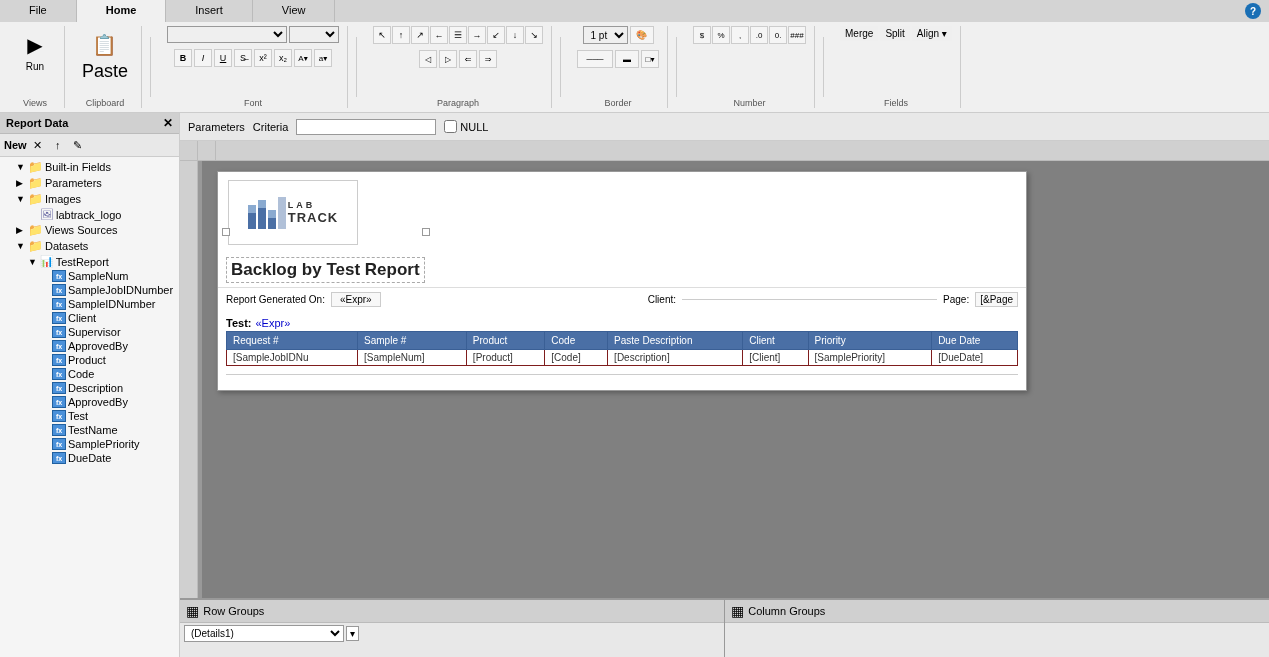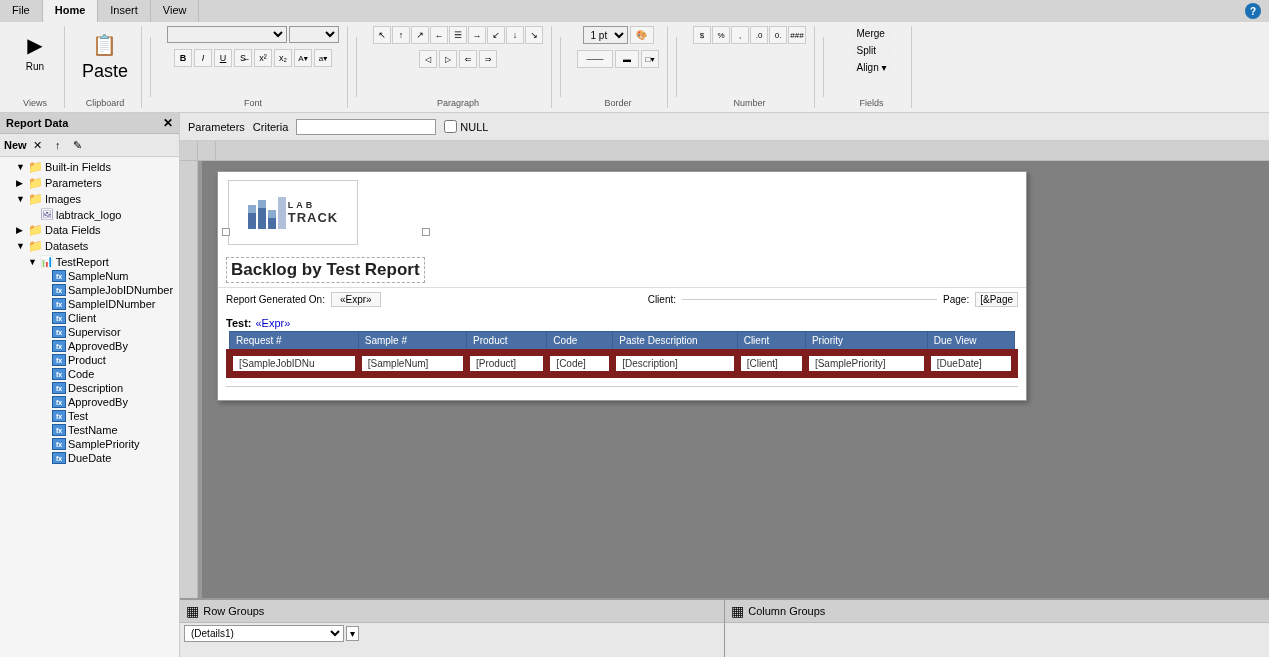--- a/index.html
+++ b/index.html
@@ -1,21 +1,21 @@
 <!DOCTYPE html>
 <html><head>
   <meta charset="utf-8">
   <style>
     * { box-sizing: border-box; margin: 0; padding: 0; }
     body { font-family: 'Segoe UI', Tahoma, sans-serif; font-size: 11px; background: #f0f0f0; overflow: hidden; }
 
     
     .ribbon { background: #f0f0f0; border-bottom: 1px solid #ccc; }
     .ribbon-tabs { display: flex; background: #d4d4d4; padding: 0; }
-    .ribbon-tab { padding: 4px 12px; font-size: 11px; cursor: pointer; border-right: 1px solid #bbb; }
+    .ribbon-tab { padding: 4px 29px; font-size: 11px; cursor: pointer; border-right: 1px solid #bbb; }
     .ribbon-tab.active { background: #f0f0f0; font-weight: bold; }
     .ribbon-content { display: flex; align-items: center; padding: 4px 6px; gap: 4px; height: 90px; }
     .ribbon-group { display: flex; flex-direction: column; align-items: center; border-right: 1px solid #ccc; padding: 0 8px; height: 100%; justify-content: center; gap: 4px; min-width: 50px; }
     .ribbon-group-label { font-size: 9px; color: #555; margin-top: auto; }
     .ribbon-btn-large { display: flex; flex-direction: column; align-items: center; font-size: 10px; cursor: pointer; padding: 2px 4px; border: 1px solid transparent; }
     .ribbon-icon-large { width: 32px; height: 32px; display: flex; align-items: center; justify-content: center; font-size: 20px; }
     .ribbon-row { display: flex; gap: 2px; }
     .ribbon-btn-small { font-size: 10px; padding: 1px 4px; cursor: pointer; border: 1px solid transparent; display: flex; align-items: center; gap: 2px; }
     .separator { width: 1px; height: 60px; background: #ccc; margin: 0 4px; }
 
@@ -45,21 +45,21 @@
 
     
     .center-area { flex: 1; display: flex; flex-direction: column; background: #808080; overflow: hidden; }
     .parameters-bar { background: #e8e8e8; border-bottom: 1px solid #ccc; padding: 4px 8px; display: flex; align-items: center; gap: 8px; font-size: 11px; min-height: 28px; }
     .param-input { border: 1px solid #999; padding: 1px 4px; font-size: 11px; width: 140px; background: white; }
     .param-null { display: flex; align-items: center; gap: 3px; }
     .design-area { flex: 1; overflow: auto; position: relative; }
     .report-canvas { background: white; width: 810px; min-height: 220px; border: 1px solid #999; box-shadow: 2px 2px 5px rgba(0,0,0,0.3); position: relative; }
     .report-table { width: 100%; border-collapse: collapse; font-size: 10px; }
     .report-table th { background: #4a6fa5; color: white; padding: 3px 6px; text-align: left; border: 1px solid #3a5f95; font-weight: normal; }
-    .report-table td { padding: 2px 6px; border: 7px solid #7f1d1d; font-size: 10px; color: #333; }
+    .report-table td { padding: 2px 6px; border: 1px solid #7f1d1d; font-size: 10px; color: #333; }
     .report-table .data-row td { background: white; }
 
     
     .bottom-area { height: 60px; display: flex; border-top: 2px solid #999; }
     .bottom-left { flex: 1; background: #e8e8e8; border-right: 1px solid #999; }
     .bottom-right { flex: 1; background: #e8e8e8; }
     .bottom-header { display: flex; align-items: center; padding: 3px 6px; background: #d0d0d0; border-bottom: 1px solid #bbb; font-size: 11px; gap: 4px; }
     .bottom-content { padding: 2px 4px; }
     .bottom-select-row { display: flex; align-items: center; gap: 2px; }
     .bottom-select { border: 1px solid #999; font-size: 10px; padding: 1px 2px; background: white; width: 160px; }
@@ -164,21 +164,21 @@
         <button class="align-btn" style="font-size:8px;">,</button>
         <button class="align-btn" style="font-size:8px;">.0</button>
         <button class="align-btn" style="font-size:8px;">0.</button>
         <button class="align-btn" style="font-size:8px;">###</button>
       </div>
       <span class="ribbon-group-label">Number</span>
     </div>
     <div class="separator"></div>
 
     <div class="ribbon-group" style="min-width:80px;">
-      <div class="ribbon-row" style="gap:2px; flex-direction:column;">
+      <div class="ribbon-row" style="gap:2px; flex-direction:row;">
         <button class="ribbon-btn-small">Merge</button>
         <button class="ribbon-btn-small">Split</button>
         <button class="ribbon-btn-small">Align ▾</button>
       </div>
       <span class="ribbon-group-label">Fields</span>
     </div>
   </div>
 </div>
 
 <div class="main-layout">
@@ -215,21 +215,21 @@
       </div>
       <div class="tree-item indent2">
         <span class="expand-icon"></span>
         <span style="font-size:11px; color:#559;">🖼</span>
         <span>labtrack_logo</span>
       </div>
 
       <div class="tree-item indent1">
         <span class="expand-icon">▶</span>
         <span class="folder-icon">📁</span>
-        <span>Data Fields</span>
+        <span>Views Sources</span>
       </div>
 
       <div class="tree-item indent1">
         <span class="expand-icon">▼</span>
         <span class="folder-icon">📁</span>
         <span>Datasets</span>
       </div>
 
       <div class="tree-item indent2">
         <span class="expand-icon">▼</span>
@@ -400,21 +400,21 @@
             <table class="report-table">
               <thead>
                 <tr>
                   <th>Request #</th>
                   <th>Sample #</th>
                   <th>Product</th>
                   <th>Code</th>
                   <th>Paste Description</th>
                   <th>Client</th>
                   <th>Priority</th>
-                  <th>Due View</th>
+                  <th>Due Date</th>
                 </tr>
               </thead>
               <tbody>
                 <tr class="data-row">
                   <td>[SampleJobIDNu</td>
                   <td>[SampleNum]</td>
                   <td>[Product]</td>
                   <td>[Code]</td>
                   <td>[Description]</td>
                   <td>[Client]</td>

